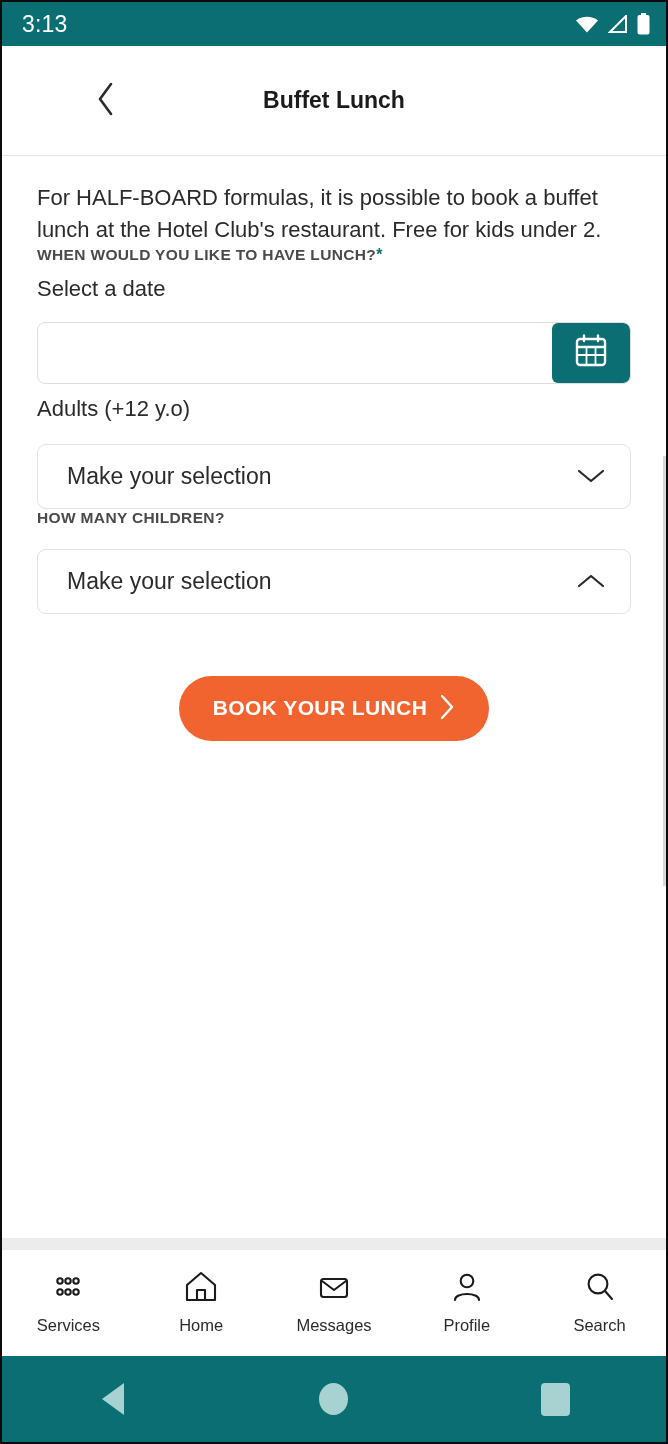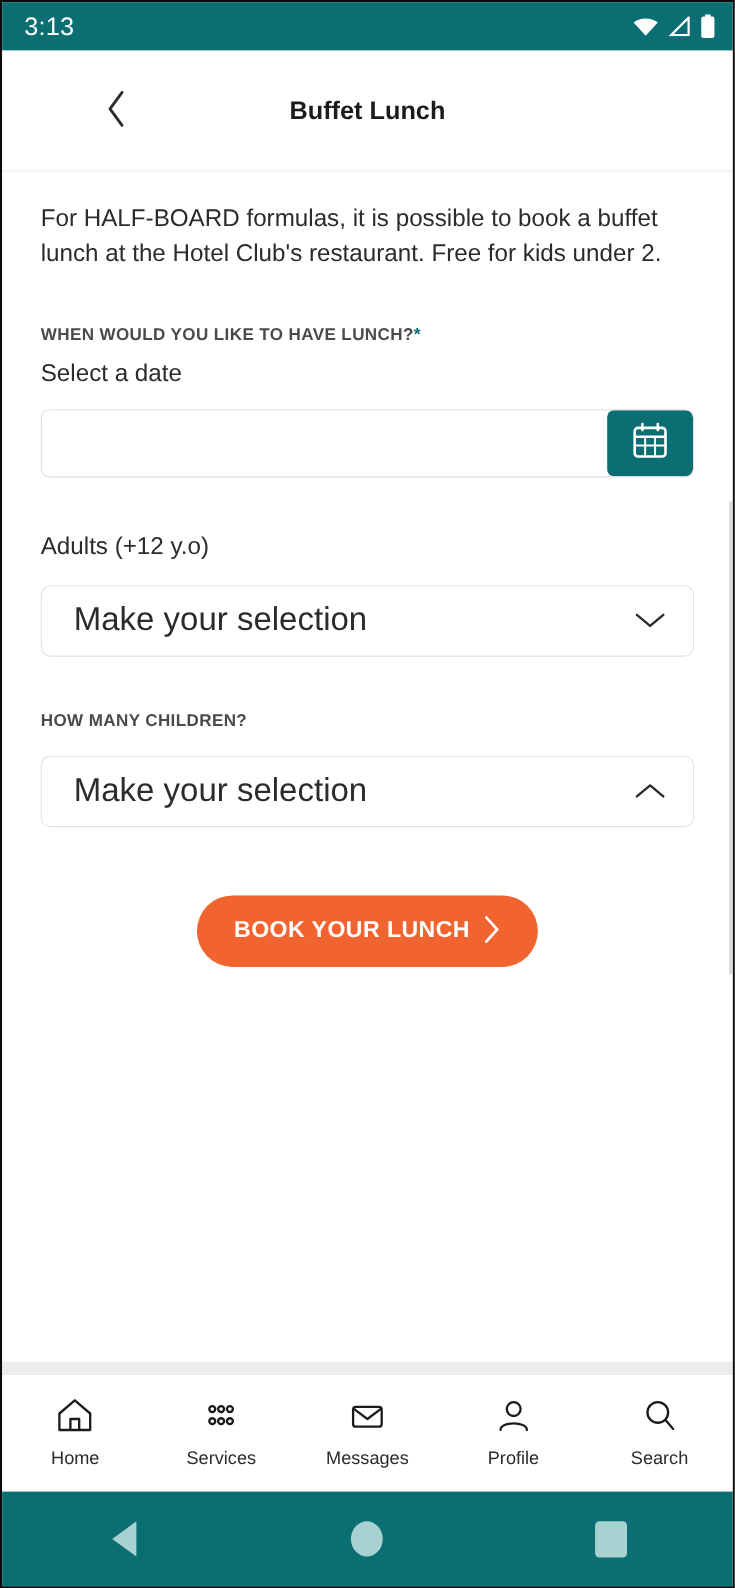--- a/index.html
+++ b/index.html
@@ -69,21 +69,21 @@
   h1.page-heading {
     font-size:25px; font-weight:bold; color:#1b1b1b;
     line-height:1.25; letter-spacing:-.2px;
     margin-top:37px;
   }
   p.page-desc {
     font-size:22px; color:#2b2b2b;
     line-height:1.45; margin-top:26px;
   }
 
-  .field-group { margin-top:50px; }
+  .field-group { }
   .field-label {
     font-size:15.5px; font-weight:bold; color:#4a4a4a;
     letter-spacing:.35px; text-transform:uppercase;
   }
   .req-star { color:#0a6e72; font-weight:bold; font-size:16px; }
   .field-sub {
     font-size:22px; color:#2b2b2b; margin-top:12px;
   }
 
   .date-row {
@@ -113,21 +113,21 @@
   .select-box {
     margin-top:22px;
     height:65px;
     border:1px solid #e2e2e2;
     border-radius:9px;
     background:#fff;
     display:flex; align-items:center;
     padding:0 24px 0 29px;
     cursor:pointer;
   }
-  .select-value { font-size:30px; color:#2b2b2b; }
+  .select-value { font-size:23px; color:#2b2b2b; }
   .select-chev { margin-left:auto; display:flex; }
 
   .cta-wrap { margin-top:62px; display:flex; justify-content:center; }
   .cta {
     background:var(--orange,#f2642f);
     border:none; cursor:pointer;
     border-radius:33px;
     height:65px;
     padding:0 34px;
     display:flex; align-items:center; gap:12px;
@@ -278,41 +278,41 @@
 
   </div>
 
   <div class="nav-sep"></div>
 
   <div class="bottomnav">
 
     <div class="nav-item">
       <span>
         <svg width="34" height="32" viewBox="0 0 34 32">
-          <path d="M3 14 L17 2 L31 14 L31 29 L3 29 Z" fill="none" stroke="#1b1b1b" stroke-width="2.1" stroke-linejoin="round"></path>
-          <path d="M13 29 L13 19 L21 19 L21 29" fill="none" stroke="#1b1b1b" stroke-width="2.1" stroke-linejoin="round"></path>
-        </svg>
-      </span>
-      <span class="nav-label">Home</span>
-    </div>
-
-    <div class="nav-item">
-      <span>
-        <svg width="34" height="32" viewBox="0 0 34 32">
           <g fill="none" stroke="#1b1b1b" stroke-width="2.1">
             <circle cx="9" cy="10" r="2.7"></circle>
               <circle cx="17" cy="10" r="2.7"></circle>
               <circle cx="25" cy="10" r="2.7"></circle>
             <circle cx="9" cy="21" r="2.7"></circle>
               <circle cx="17" cy="21" r="2.7"></circle>
               <circle cx="25" cy="21" r="2.7"></circle>
           </g>
         </svg>
       </span>
       <span class="nav-label">Services</span>
+    </div>
+
+    <div class="nav-item">
+      <span>
+        <svg width="34" height="32" viewBox="0 0 34 32">
+          <path d="M3 14 L17 2 L31 14 L31 29 L3 29 Z" fill="none" stroke="#1b1b1b" stroke-width="2.1" stroke-linejoin="round"></path>
+          <path d="M13 29 L13 19 L21 19 L21 29" fill="none" stroke="#1b1b1b" stroke-width="2.1" stroke-linejoin="round"></path>
+        </svg>
+      </span>
+      <span class="nav-label">Home</span>
     </div>
 
     <div class="nav-item">
       <span>
         <svg width="34" height="32" viewBox="0 0 34 32">
           <rect x="4" y="8" width="26" height="18" rx="2.5" fill="none" stroke="#1b1b1b" stroke-width="2.1"></rect>
           <path d="M5 10 L17 19 L29 10" fill="none" stroke="#1b1b1b" stroke-width="2.1" stroke-linecap="round" stroke-linejoin="round"></path>
         </svg>
       </span>
       <span class="nav-label">Messages</span>

